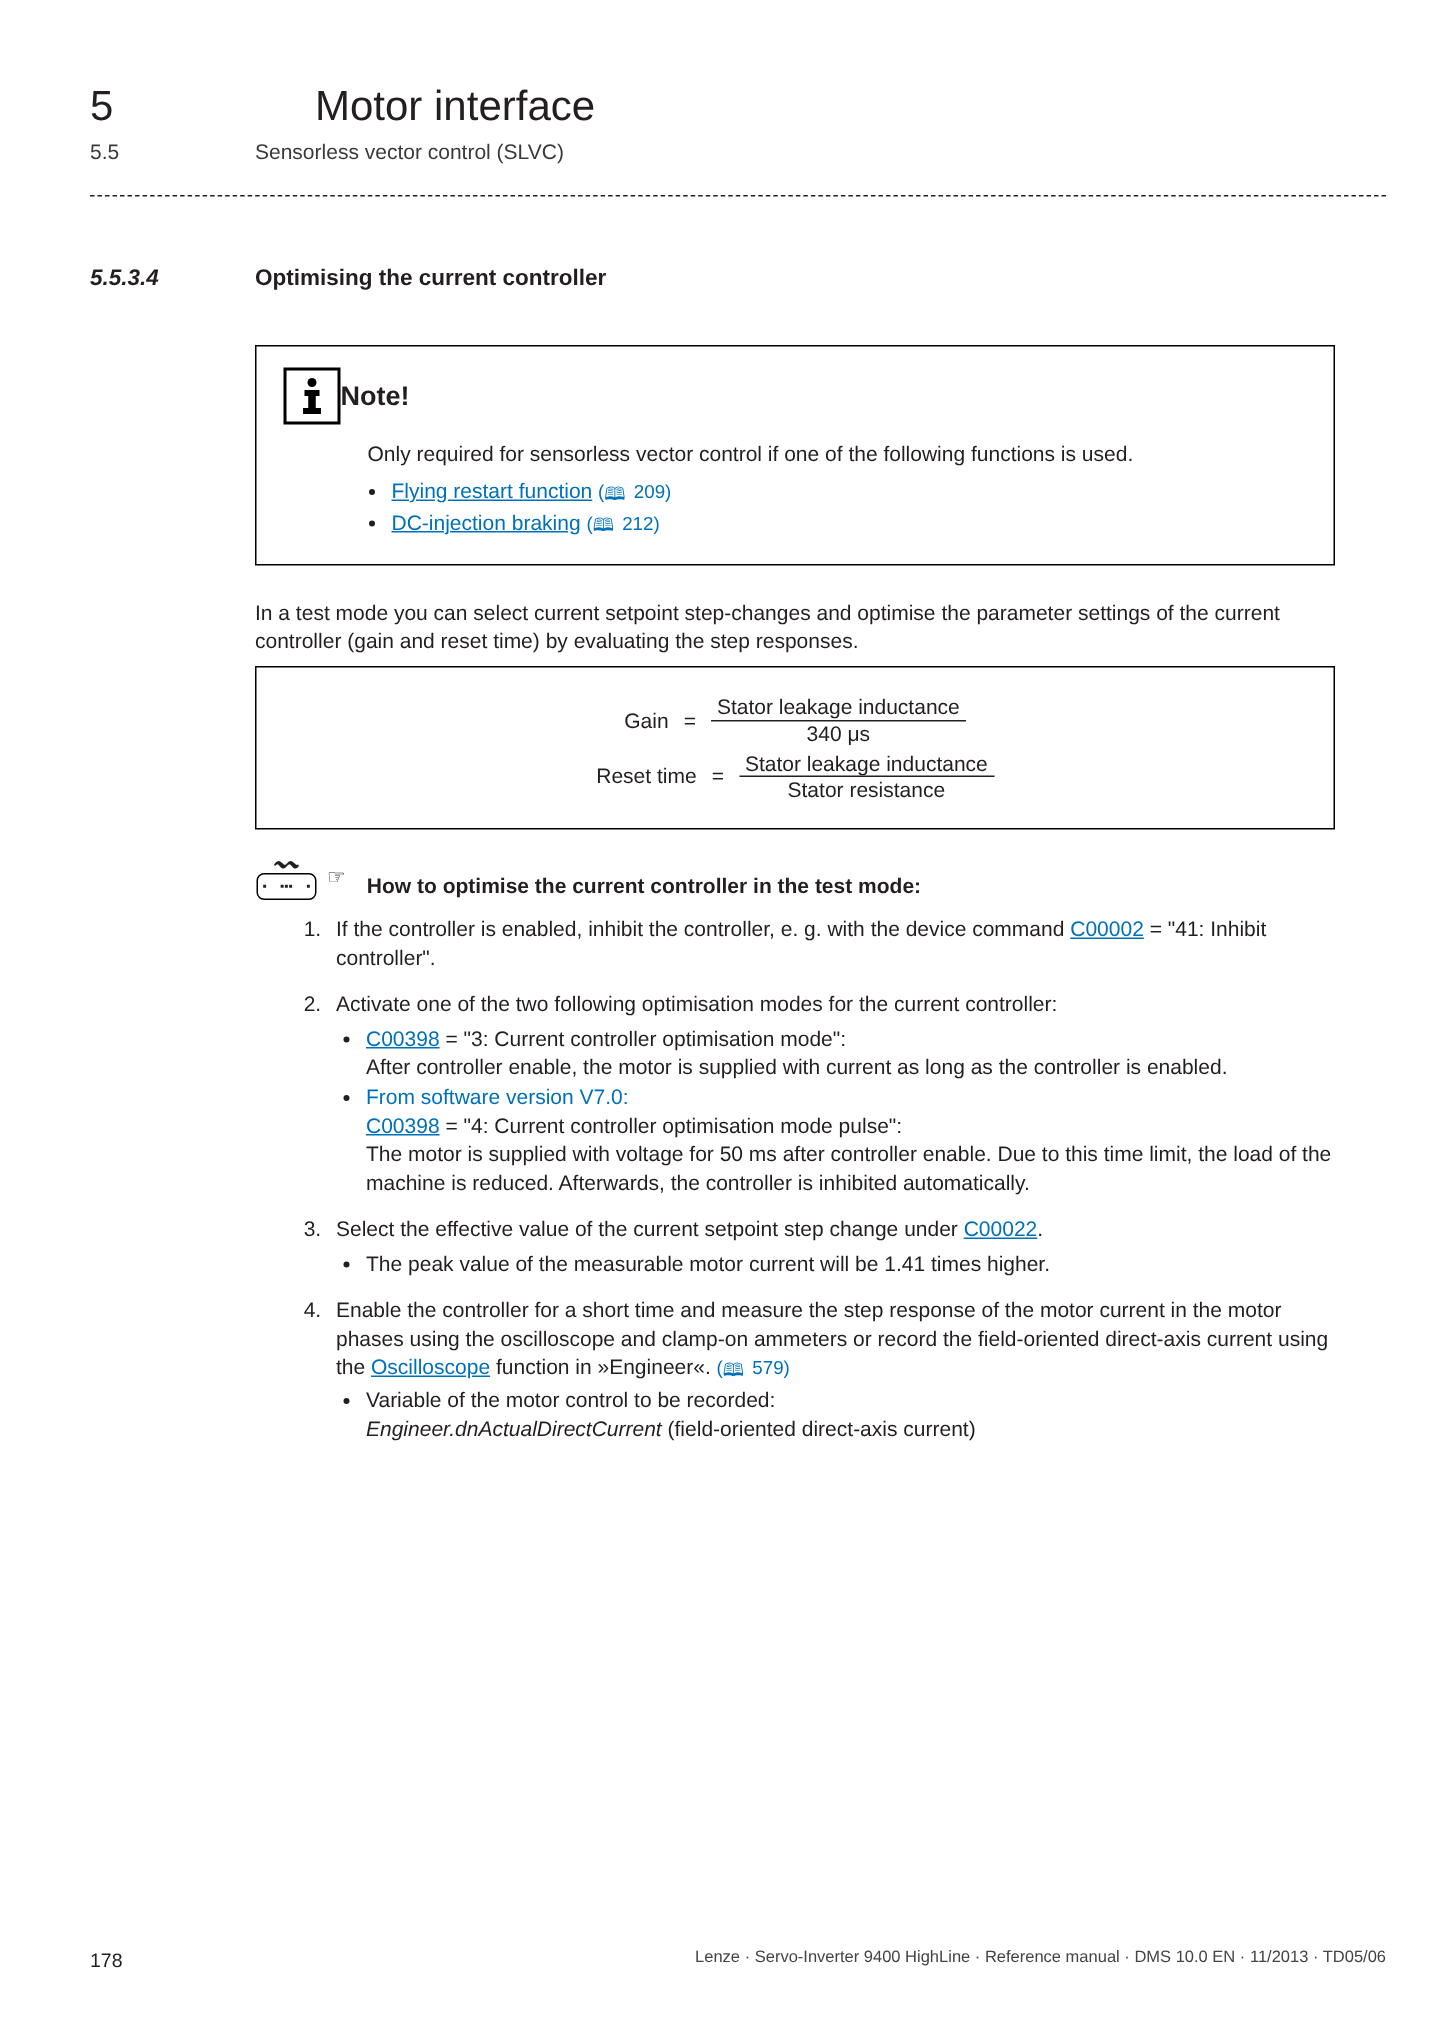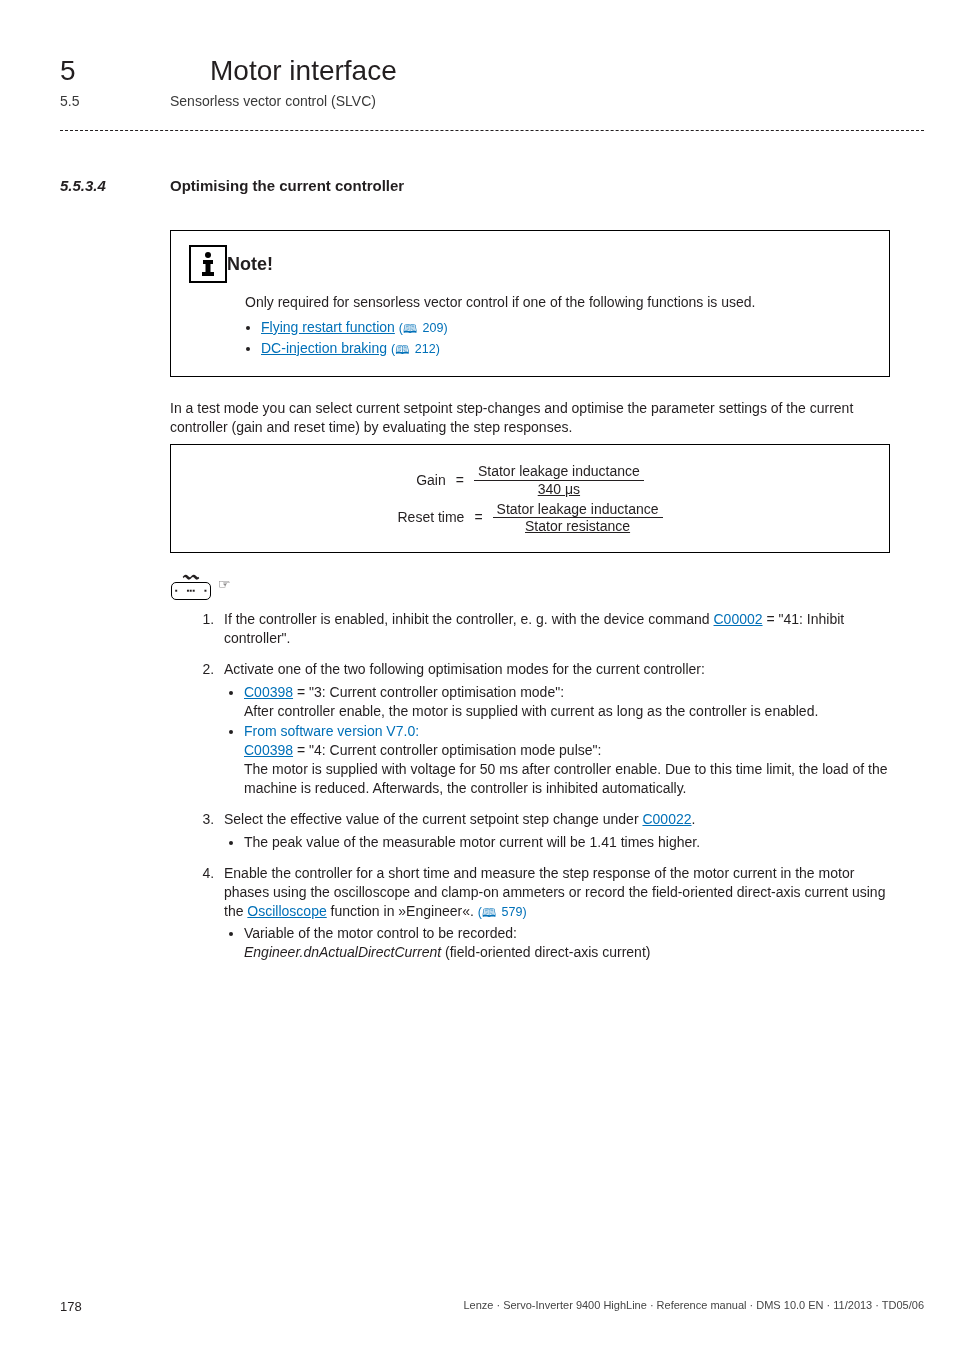--- a/index.html
+++ b/index.html
@@ -148,21 +148,20 @@
     flex-direction: column;
     align-items: center;
     line-height: 1.15;
   }
   .frac .num {
     padding: 0 4px;
     border-bottom: 1px solid #231f20;
   }
   .frac .den {
     padding: 0 4px;
-    text-decoration: underline;
   }
 
   .howto-row {
     display: flex;
     align-items: flex-start;
     gap: 10px;
     margin: 12px 0 10px 0;
   }
   .keyboard-icon {
     width: 42px;
@@ -320,20 +319,21 @@
     <div class="howto-row">
       <div class="keyboard-icon">
         <span class="kb-wave">〰</span>
         <span class="kb-box">
             <span>▪</span>
             <span>▪▪▪</span>
             <span>▪</span>
           </span>
       </div>
       <span class="pointer-glyph">☞</span>
+      <div class="howto-title">How to optimise the current controller in the test mode:</div>
     </div>
 
     <ol class="steps">
       <li>
         <span>If the controller is enabled, inhibit the controller, e. g. with the device command </span><span class="link">C00002</span><span> = "41: Inhibit controller".</span>
       </li>
 
       <li>
         <span>Activate one of the two following optimisation modes for the current controller:</span>
         <ul>

